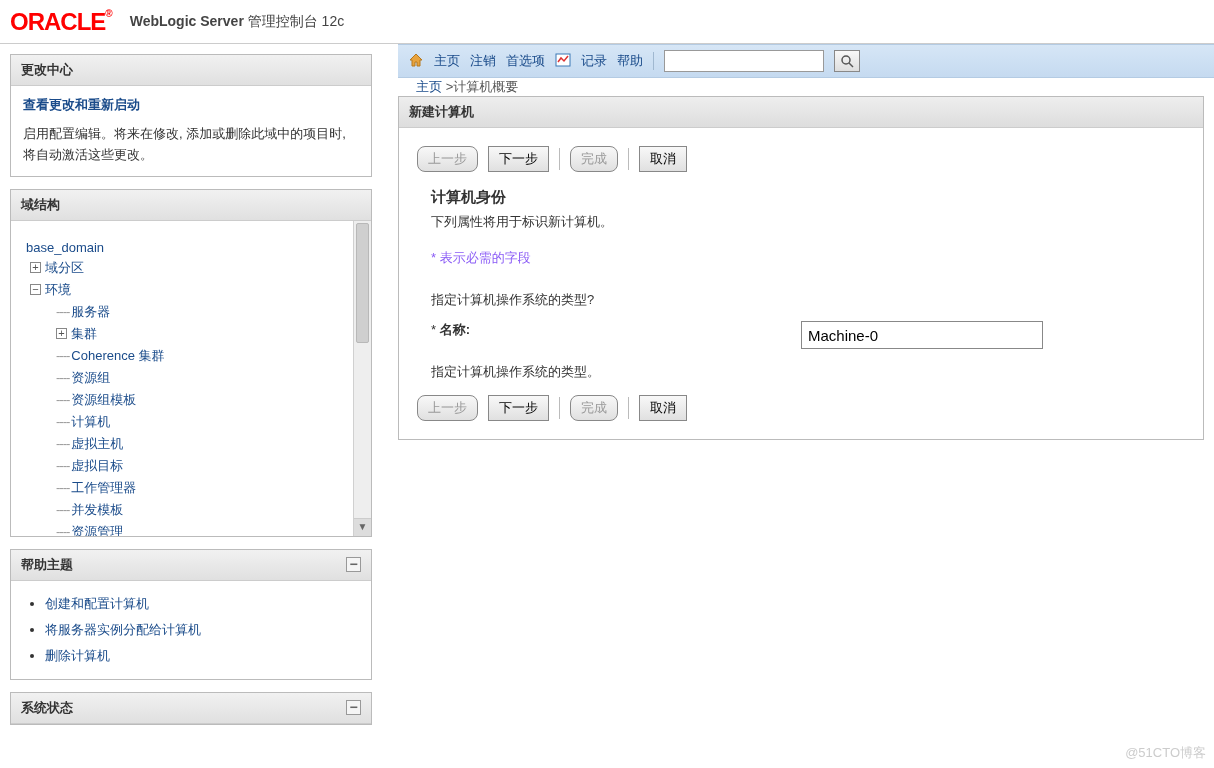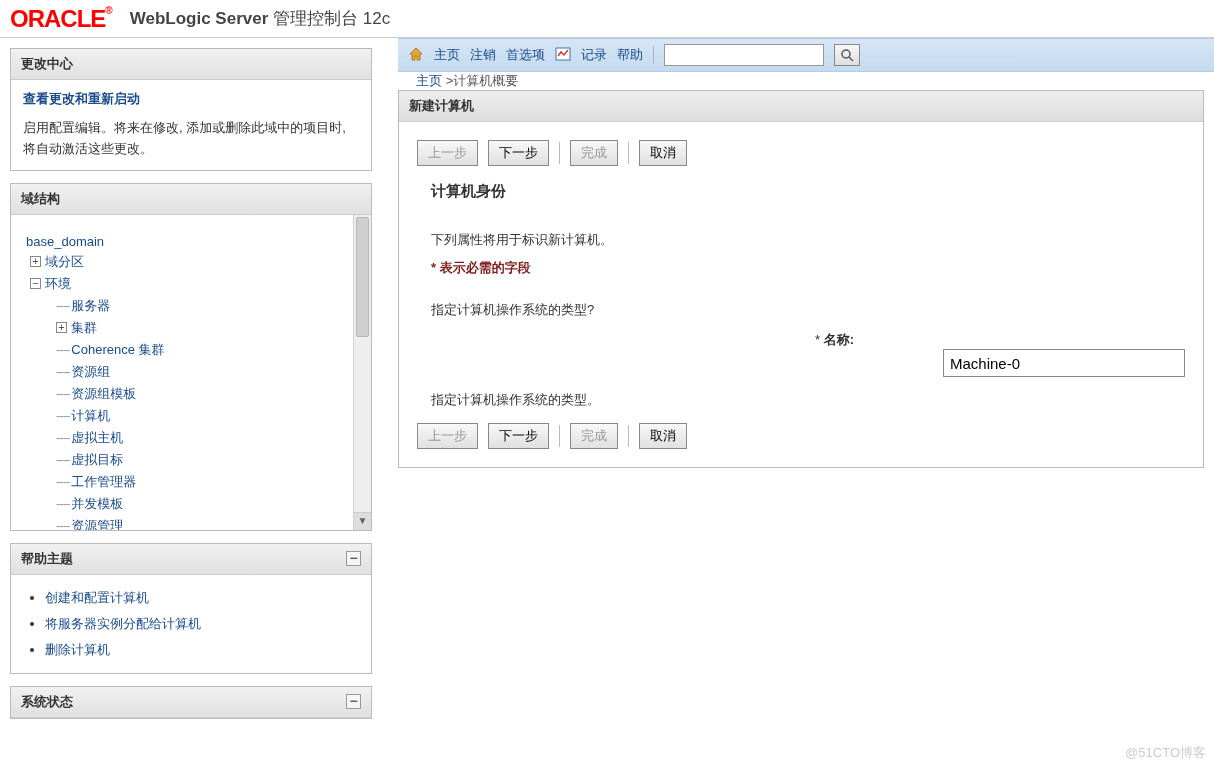--- a/index.html
+++ b/index.html
@@ -1,21 +1,21 @@
 <!DOCTYPE html>
 <html><head>
 <meta charset="utf-8">
 <style>
 *{box-sizing:border-box;margin:0;padding:0;}
 body{font-family:Arial,"Microsoft YaHei",sans-serif;font-size:13px;color:#333;background:#fff;}
 .container{display:flex;flex-direction:column;width:1214px;height:768px;}
-.header{display:flex;align-items:center;padding:4px 10px;height:38px;border-bottom:1px solid #ccc;}
+.header{display:flex;align-items:center;padding:4px 10px;height:44px;border-bottom:1px solid #ccc;}
 .oracle-logo{font-family:Arial;font-weight:bold;font-size:24px;color:#f00;letter-spacing:-1px;}
 .oracle-logo .reg{font-size:10px;vertical-align:top;}
-.app-title{margin-left:18px;font-size:17px;color:#444;font-weight:bold;}
+.app-title{margin-left:18px;font-size:14px;color:#444;font-weight:bold;}
 .app-title .ver{font-weight:normal;}
 .body{display:flex;flex:1;overflow:hidden;}
 .left{width:380px;padding:10px 8px 0 10px;overflow-y:auto;}
 .right{flex:1;padding:0 0 0 18px;}
 .panel{border:1px solid #bbb;margin-bottom:12px;}
 .panel-header{background:linear-gradient(#f1f1f1,#e0e0e0);border-bottom:1px solid #ccc;padding:6px 10px;font-weight:bold;display:flex;justify-content:space-between;align-items:center;}
 .panel-body{padding:10px 12px;}
 a{color:#1a4b8a;text-decoration:none;}
 .boldlink{font-weight:bold;}
 .info-text{margin-top:10px;line-height:1.6;}
@@ -34,31 +34,31 @@
 .toolbar .divider{width:1px;height:18px;background:#a0b8d0;}
 .toolbar input[type=text]{height:22px;width:160px;border:1px solid #999;padding:0 4px;}
 .search-btn{width:26px;height:22px;border:1px solid #888;background:linear-gradient(#f8f8f8,#dedede);cursor:pointer;display:flex;align-items:center;justify-content:center;}
 .breadcrumbs{padding:0 18px;color:#555;}
 .breadcrumbs a{color:#1a4b8a;}
 .content-panel{border:1px solid #bbb;margin-right:10px;}
 .content-title{background:linear-gradient(#eee,#ddd);border-bottom:1px solid #ccc;padding:6px 10px;font-weight:bold;}
 .content-body{padding:12px 18px;}
 .btn-row{display:flex;align-items:center;gap:10px;padding:6px 0;}
 .btn{padding:3px 10px;border:1px solid #888;background:linear-gradient(#f8f8f8,#e0e0e0);cursor:pointer;font-size:13px;}
-.btn:disabled{color:#999;cursor:default;}
+.btn:disabled{color:#999;cursor:default;border-radius:8px;}
 .btn-divider{width:1px;height:22px;background:#bbb;}
 .form-section{padding:10px 0 4px 14px;}
-.form-section h3{font-size:15px;margin-bottom:24px;}
-.form-row{display:flex;align-items:flex-end;padding:8px 0;flex-direction:column;}
+.form-section h3{font-size:15px;margin-bottom:0;}
+.form-row{display:flex;align-items:flex-start;padding:8px 0;}
 .form-label{width:370px;font-weight:bold;}
 .required:before{content:"* ";font-weight:normal;}
 input.textfield{width:242px;height:28px;border:1px solid #888;padding:0 6px;font-size:15px;}
 select.sel{height:28px;border:1px solid #333;font-size:15px;padding:0 4px;}
 .desc{padding:6px 0 4px 0;}
-.note{color:#7f1d1d;margin-top:6px;font-weight:bold;}
+.note{color:#8b5cf6;margin-top:14px;}
 .ico{display:inline-block;vertical-align:middle;}
 .watermark{position:fixed;right:8px;bottom:6px;color:#ccc;font-size:13px;}
 .vscroll{position:absolute;right:0;top:0;bottom:0;width:18px;background:#eee;border-left:1px solid #d0d0d0;}
 .vscroll .thumb{position:absolute;left:2px;right:2px;top:2px;height:120px;background:#cfcfcf;border:1px solid #b8b8b8;border-radius:2px;}
 .vscroll .arrow{position:absolute;left:0;right:0;height:18px;background:#ddd;text-align:center;line-height:16px;font-size:10px;color:#666;}
 .vscroll .arrow.down{bottom:0;border-top:1px solid #ccc;}
 </style>
 </head>
 <body>
 

